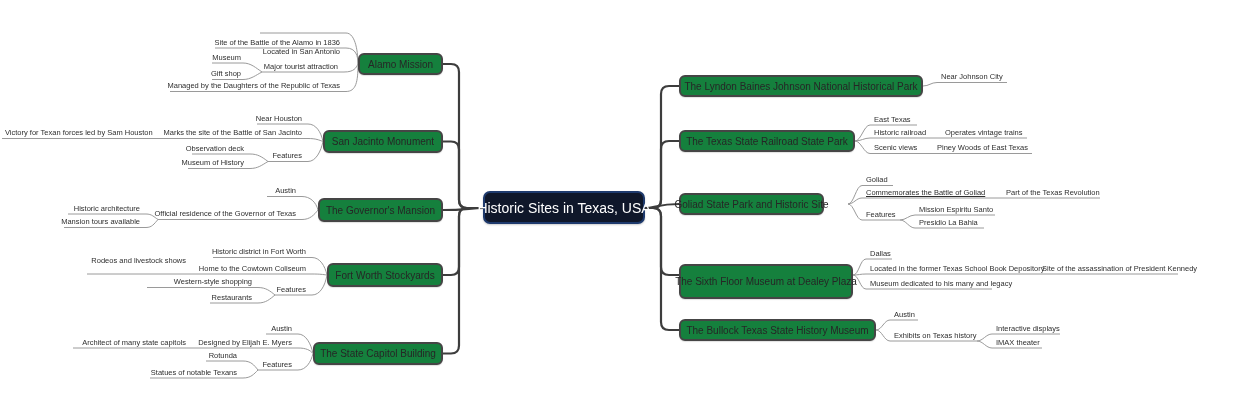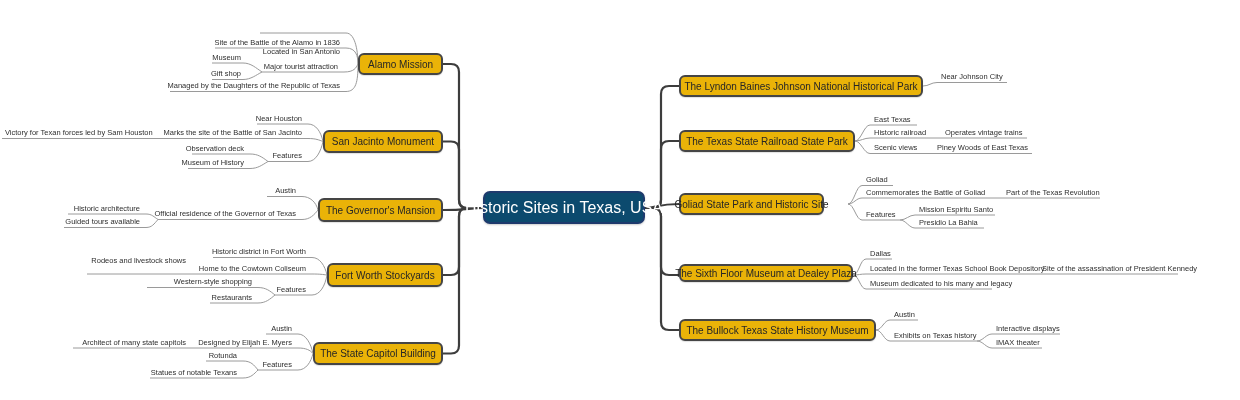--- a/index.html
+++ b/index.html
@@ -8,29 +8,29 @@
     background:#ffffff; font-family:"Liberation Sans", sans-serif;
   }
   .connectors { position:absolute; left:0; top:0; width:1240px; height:400px; }
   .leaf {
     position:absolute; white-space:nowrap;
     font-size:7.5px; line-height:8px; color:#2e2e2e;
   }
   .topic {
     position:absolute; box-sizing:border-box;
     display:flex; align-items:center; justify-content:center;
-    background:#eab308; border:2px solid #454545; border-radius:6px;
+    background:#15803d; border:2px solid #454545; border-radius:6px;
     font-size:10px; color:#262626; white-space:nowrap;
     box-shadow:0 1px 1px rgba(0,0,0,0.12);
   }
   .central {
     position:absolute; box-sizing:border-box;
     display:flex; align-items:center; justify-content:center;
-    background:#0c4a6e; border:2.5px solid #1e3a6d; border-radius:7px;
-    font-size:16px; color:#ffffff; white-space:nowrap;
+    background:#0f172a; border:2.5px solid #1e3a6d; border-radius:7px;
+    font-size:14px; color:#ffffff; white-space:nowrap;
     box-shadow:0 1px 2px rgba(0,0,0,0.2);
   }
 </style>
 </head>
 <body>
 
 <div class="stage">
 
   <svg class="connectors" viewBox="0 0 1240 400">
 
@@ -113,41 +113,41 @@
 
   <div class="topic" style="left:358px; top:53px;  width:85px;  height:22px;">Alamo Mission</div>
   <div class="topic" style="left:323px; top:130px; width:120px; height:23px;">San Jacinto Monument</div>
   <div class="topic" style="left:318px; top:198px; width:125px; height:24px;">The Governor's Mansion</div>
   <div class="topic" style="left:327px; top:263px; width:116px; height:24px;">Fort Worth Stockyards</div>
   <div class="topic" style="left:313px; top:342px; width:130px; height:23px;">The State Capitol Building</div>
 
   <div class="topic" style="left:679px; top:75px;  width:244px; height:22px;text-align:right;">The Lyndon Baines Johnson National Historical Park</div>
   <div class="topic" style="left:679px; top:130px; width:176px; height:22px;">The Texas State Railroad State Park</div>
   <div class="topic" style="left:679px; top:193px; width:145px; height:22px;">Goliad State Park and Historic Site</div>
-  <div class="topic" style="left:679px; top:264px; width:174px; height:18px;">The Sixth Floor Museum at Dealey Plaza</div>
+  <div class="topic" style="left:679px; top:264px; width:174px; height:35px;">The Sixth Floor Museum at Dealey Plaza</div>
   <div class="topic" style="left:679px; top:319px; width:197px; height:22px;">The Bullock Texas State History Museum</div>
 
   <div class="leaf" style="right:900px; top:24px;margin-top:24px;">Located in San Antonio</div>
   <div class="leaf" style="right:900px; top:39px;">Site of the Battle of the Alamo in 1836</div>
   <div class="leaf" style="right:902px; top:63px;">Major tourist attraction</div>
   <div class="leaf" style="right:999px; top:54px;">Museum</div>
   <div class="leaf" style="right:999px; top:70px;">Gift shop</div>
   <div class="leaf" style="right:900px; top:82px;">Managed by the Daughters of the Republic of Texas</div>
 
   <div class="leaf" style="right:938px; top:115px;">Near Houston</div>
   <div class="leaf" style="right:938px; top:129px;">Marks the site of the Battle of San Jacinto</div>
   <div class="leaf" style="left:5px;   top:129px;">Victory for Texan forces led by Sam Houston</div>
   <div class="leaf" style="right:938px; top:152px;">Features</div>
   <div class="leaf" style="right:996px; top:145px;">Observation deck</div>
   <div class="leaf" style="right:996px; top:159px;">Museum of History</div>
 
   <div class="leaf" style="right:944px;  top:187px;">Austin</div>
   <div class="leaf" style="right:944px;  top:210px;">Official residence of the Governor of Texas</div>
   <div class="leaf" style="right:1100px; top:205px;">Historic architecture</div>
-  <div class="leaf" style="right:1100px; top:218px;">Guided tours available</div>
+  <div class="leaf" style="right:1100px; top:218px;">Mansion tours available</div>
 
   <div class="leaf" style="right:934px;  top:248px;">Historic district in Fort Worth</div>
   <div class="leaf" style="right:934px;  top:265px;">Home to the Cowtown Coliseum</div>
   <div class="leaf" style="right:1054px; top:257px;">Rodeos and livestock shows</div>
   <div class="leaf" style="right:934px;  top:286px;">Features</div>
   <div class="leaf" style="right:988px;  top:278px;">Western-style shopping</div>
   <div class="leaf" style="right:988px;  top:294px;">Restaurants</div>
 
   <div class="leaf" style="right:948px;  top:325px;">Austin</div>
   <div class="leaf" style="right:948px;  top:339px;">Designed by Elijah E. Myers</div>
@@ -158,21 +158,21 @@
 
   <div class="leaf" style="left:941px; top:73px;">Near Johnson City</div>
 
   <div class="leaf" style="left:874px; top:116px;">East Texas</div>
   <div class="leaf" style="left:874px; top:129px;">Historic railroad</div>
   <div class="leaf" style="left:945px; top:129px;">Operates vintage trains</div>
   <div class="leaf" style="left:874px; top:144px;">Scenic views</div>
   <div class="leaf" style="left:937px; top:144px;">Piney Woods of East Texas</div>
 
   <div class="leaf" style="left:866px;  top:176px;">Goliad</div>
-  <div class="leaf" style="left:866px;  top:189px;">Commemorates the Battle of Goliad</div>
+  <div class="leaf" style="left:866px;  top:189px;text-decoration:underline;">Commemorates the Battle of Goliad</div>
   <div class="leaf" style="left:1006px; top:189px;">Part of the Texas Revolution</div>
   <div class="leaf" style="left:866px;  top:211px;">Features</div>
   <div class="leaf" style="left:919px;  top:206px;">Mission Espiritu Santo</div>
   <div class="leaf" style="left:919px;  top:219px;">Presidio La Bahia</div>
 
   <div class="leaf" style="left:870px;  top:250px;">Dallas</div>
   <div class="leaf" style="left:870px;  top:265px;">Located in the former Texas School Book Depository</div>
   <div class="leaf" style="left:1042px; top:265px;">Site of the assassination of President Kennedy</div>
   <div class="leaf" style="left:870px;  top:280px;">Museum dedicated to his many and legacy</div>
 

